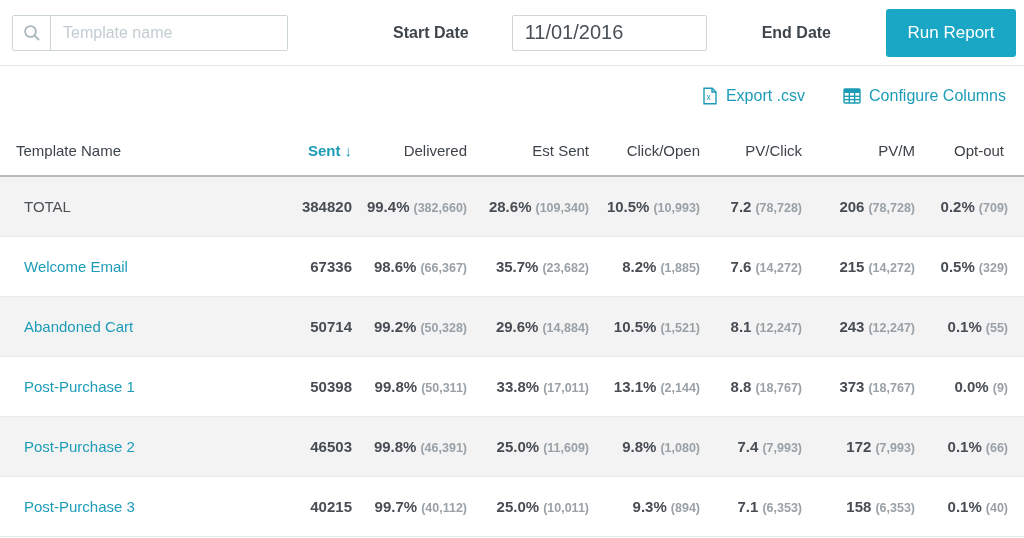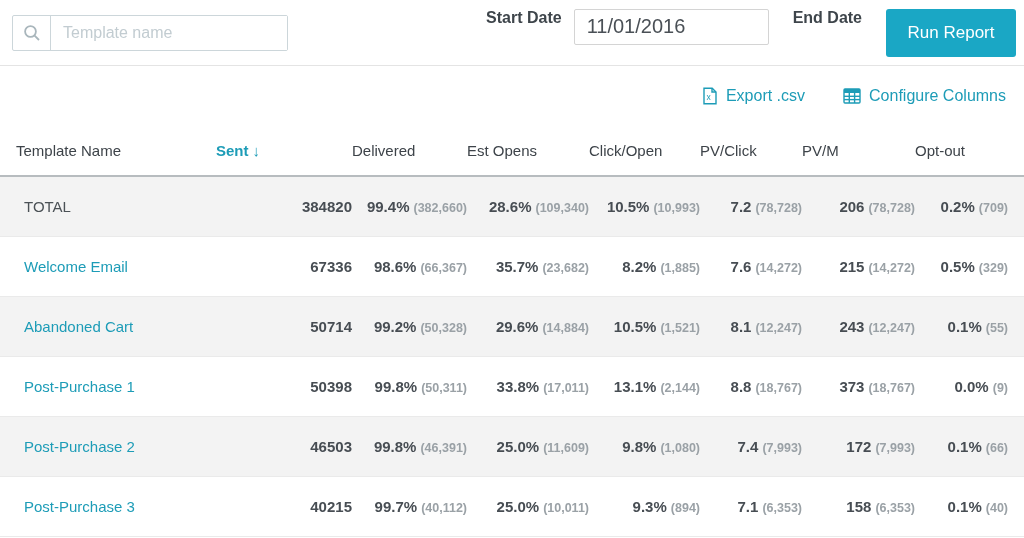--- a/index.html
+++ b/index.html
@@ -9,41 +9,41 @@
   
   .toolbar { display: flex; align-items: center; height: 66px; padding: 0 8px 0 12px;
     border-bottom: 1px solid #e4e4e4; }
   .searchbox { display: flex; align-items: stretch; width: 276px; height: 36px;
     border: 1px solid #ccd6da; border-radius: 2px; background: #fff; }
   .searchbox .icon-seg { width: 38px; display: flex; align-items: center; justify-content: center;
     border-right: 1px solid #ccd6da; color: #a9b6bc; }
   .searchbox input { flex: 1; border: none; outline: none; padding: 0 12px; font-size: 16px;
     color: #4a5056; font-family: inherit; }
   .searchbox input::placeholder { color: #c2ccd1; }
-  .date-group { display: flex; margin-left: auto; }
+  .date-group { display: flex; align-items: center; margin-left: auto; gap: 31px; }
   .field-label { font-size: 16px; font-weight: bold; color: #3e454b; margin: 0 12px 0 24px; }
   .date-input { width: 195px; height: 36px; border: 1px solid #d4d4d4; border-radius: 2px;
     padding: 0 12px; font-size: 20px; color: #4a5056; font-family: inherit; outline: none; }
   .run-btn { margin-left: 12px; width: 130px; height: 48px; background: #1aa7c5; color: #ffffff;
     font-size: 17px; border: none; border-radius: 3px; cursor: pointer; font-family: inherit; }
 
   
   .actions { display: flex; justify-content: flex-end; align-items: center; gap: 38px;
     height: 56px; padding: 4px 18px 0 0; }
   .action-link { display: flex; align-items: center; gap: 8px; color: #1d9cb7; font-size: 16px;
     text-decoration: none; cursor: pointer; }
   .action-link svg { display: block; }
 
   
   table { width: 1024px; border-collapse: collapse; table-layout: fixed; }
   col.c-name { width: 216px; } col.c-sent { width: 136px; } col.c-del { width: 115px; }
   col.c-opens { width: 122px; } col.c-co { width: 111px; } col.c-pvc { width: 102px; }
   col.c-pvm { width: 113px; } col.c-opt { width: 109px; }
   th { height: 54px; vertical-align: middle; font-size: 15px; font-weight: normal;
-    color: #3d4349; text-align: left; padding: 6px 0 2px 0; cursor: pointer;
+    color: #3d4349; text-align: right; padding: 6px 0 2px 0; cursor: pointer;
     border-bottom: 2px solid #b7bcbf; white-space: nowrap; }
   th.left { text-align: left; padding-left: 16px; }
   th:last-child { padding-right: 20px; }
   th.sorted { color: #1d9cb7; font-weight: bold; }
   th.sorted .arrow { margin-left: 4px; font-weight: bold; }
   td { height: 60px; vertical-align: middle; text-align: right; white-space: nowrap;
     border-bottom: 1px solid #eaeaea; font-size: 15px; }
   td.left { text-align: left; padding-left: 24px; }
   td:last-child { padding-right: 16px; }
   tr.shade td { background: #f3f3f3; }
@@ -108,21 +108,21 @@
     <col class="c-co">
       <col class="c-pvc">
       <col class="c-pvm">
       <col class="c-opt">
   </colgroup>
   <thead>
     <tr>
       <th class="left">Template Name</th>
       <th class="sorted"><span>Sent</span><span class="arrow">↓</span></th>
       <th>Delivered</th>
-      <th>Est Opens</th>
+      <th>Est Sent</th>
       <th>Click/Open</th>
       <th>PV/Click</th>
       <th>PV/M</th>
       <th>Opt-out</th>
     </tr>
   </thead>
   <tbody>
       <tr class="shade">
     <td class="left"><a class="name-link total">TOTAL</a></td>
     <td><span class="v sent-val">384820</span></td>

